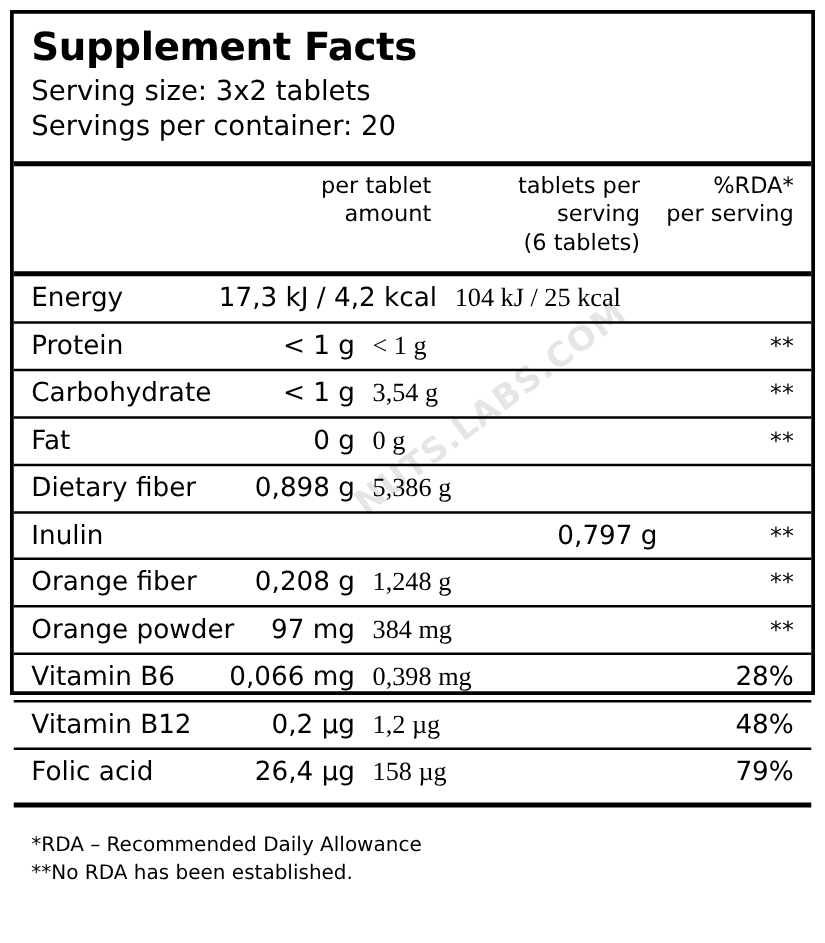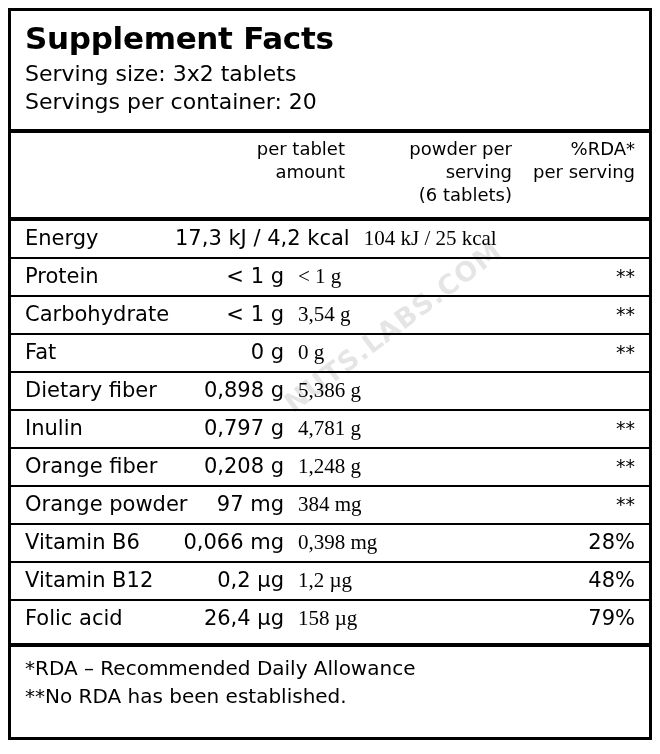--- a/index.html
+++ b/index.html
@@ -13,21 +13,21 @@
     font-family: "DejaVu Sans", sans-serif;
     color: #000000;
     overflow: hidden;
   }
 
   .panel {
     position: absolute;
     left: 8px;
     top: 8px;
     width: 644px;
-    height: 732px;
+    height: 548px;
     box-sizing: border-box;
     border: 3px solid #000000;
     background: #ffffff;
   }
 
   
   .header {
     padding: 10px 14px 6px 14px;
   }
   .title {
@@ -75,22 +75,22 @@
   }
   .row:last-child { border-bottom: none; }
   .row .c-name { flex: 0 0 150px; white-space: nowrap; }
   .row .c-tab  { flex: 1 1 auto; text-align: right; padding-right: 14px; white-space: nowrap;}
   .row .c-serv { flex: 0 0 220px; text-align: left; padding-right: 22px; white-space: nowrap; font-family: Liberation Serif, serif;}
   .row .c-rda  { flex: 0 0 95px; text-align: right; white-space: nowrap;}
   .row .c-rda.stars { font-size: 19px; vertical-align: top; }
 
   
   .footnotes {
-    padding: 8px 14px 4px 14px;
-    font-size: 20px;
+    padding: 19px 14px 4px 14px;
+    font-size: 16px;
     line-height: 1.38;
   }
   .footnotes div { white-space: nowrap; }
 
   
   .watermark {
     position: absolute;
     left: 250px;
     top: 300px;
     transform: rotate(-37deg);
@@ -117,21 +117,21 @@
 
   <div class="rule-thick"></div>
 
   <div class="colhead">
     <div class="c-name"></div>
     <div class="c-tab">
       <div>per tablet</div>
       <div>amount</div>
     </div>
     <div class="c-serv">
-      <div>powder per serving</div>
+      <div>tablets per serving</div>
       <div>(6 tablets)</div>
     </div>
     <div class="c-rda">
       <div>%RDA*</div>
       <div>per serving</div>
     </div>
   </div>
 
   <div class="rule-thick"></div>
 
@@ -162,21 +162,20 @@
       </div>
       <div class="row">
         <div class="c-name">Dietary fiber</div>
         <div class="c-tab">0,898 g</div>
         <div class="c-serv">5,386 g</div>
         <div class="c-rda"></div>
       </div>
       <div class="row">
         <div class="c-name">Inulin</div>
         <div class="c-tab">0,797 g</div>
-        <div class="c-serv">4,781 g</div>
         <div class="c-rda stars">**</div>
       </div>
       <div class="row">
         <div class="c-name">Orange fiber</div>
         <div class="c-tab">0,208 g</div>
         <div class="c-serv">1,248 g</div>
         <div class="c-rda stars">**</div>
       </div>
       <div class="row">
         <div class="c-name">Orange powder</div>

